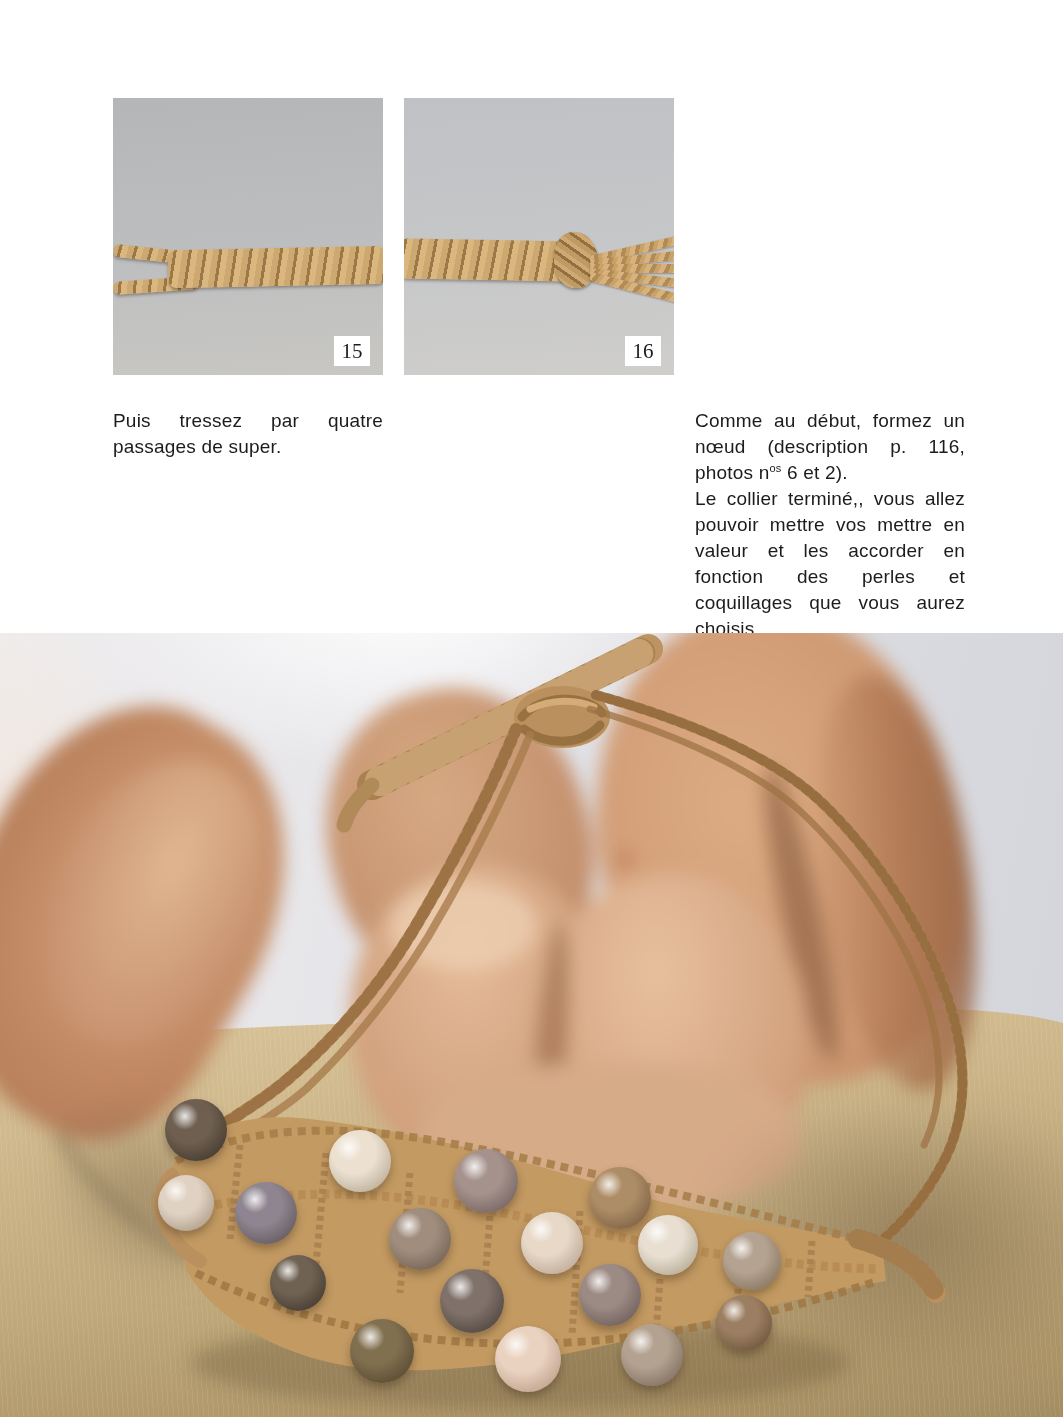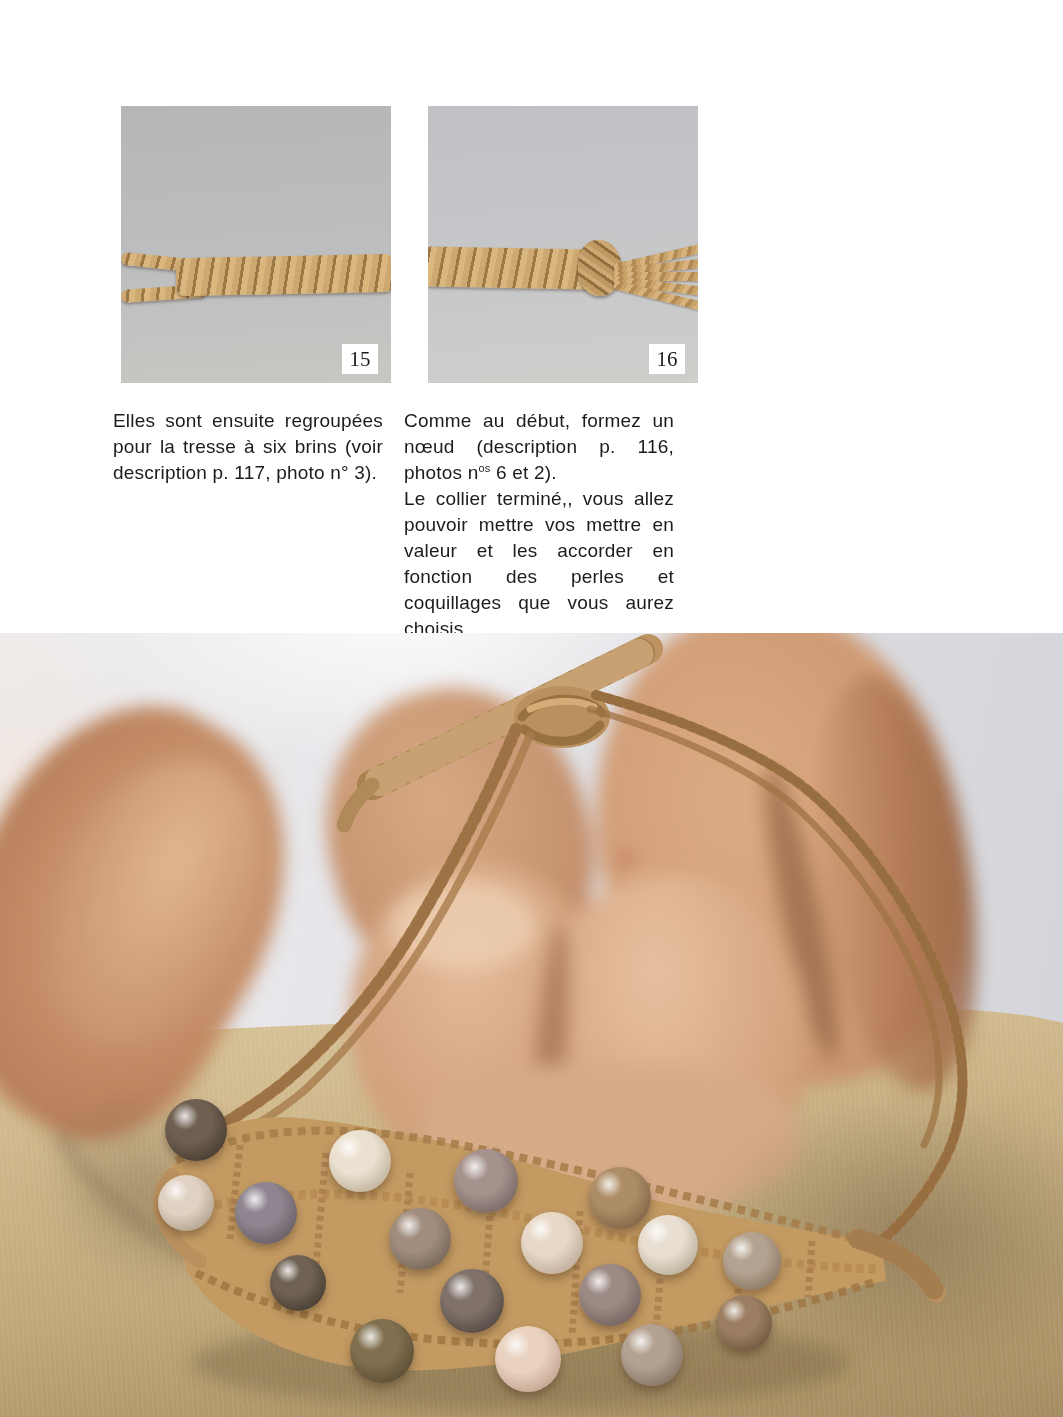--- a/index.html
+++ b/index.html
@@ -57,42 +57,44 @@
   .bead-layer{position:absolute;inset:0;}
 </style>
 </head>
 <body>
 
 <div class="page">
 
   <section class="steps-row">
 
 
-    <figure class="photo photo-15" style="margin:8px">
+    <figure class="photo photo-15" style="margin:0">
       <div class="braid" style="left:0;top:150px;width:82px;height:13px;transform:rotate(6deg)"></div>
       <div class="braid" style="left:0;top:181px;width:86px;height:13px;transform:rotate(-4deg)"></div>
       <div class="braid" style="left:55px;top:150px;width:218px;height:38px;transform:rotate(-1.2deg)"></div>
       <span class="badge">15</span>
     </figure>
 
-    <figure class="photo photo-16" style="margin:8px">
+    <figure class="photo photo-16" style="margin:0">
       <div class="braid" style="left:-6px;top:142px;width:182px;height:40px;transform:rotate(1deg)"></div>
       <div class="knotblob" style="left:150px;top:134px;width:44px;height:56px"></div>
       <div class="cord" style="left:186px;top:158px;width:108px;transform:rotate(-13deg)"></div>
       <div class="cord" style="left:186px;top:162px;width:108px;transform:rotate(-6deg)"></div>
       <div class="cord" style="left:186px;top:166px;width:108px;transform:rotate(0deg)"></div>
       <div class="cord" style="left:186px;top:170px;width:108px;transform:rotate(7deg)"></div>
       <div class="cord" style="left:186px;top:174px;width:108px;transform:rotate(14deg)"></div>
       <span class="badge">16</span>
     </figure>
   </section>
 
   <section class="captions-row">
     <div class="caption">
-      <p>Elles sont ensuite regroupées pour la tresse à six brins (voir description p. 117, photo n° 3).</p>
+      <p>Puis tressez par quatre passages de super.</p>
+    </div>
+    <div class="caption">
     </div>
     <div class="caption">
       <p><span>Comme au début, formez un nœud (description p. 116, photos n</span><sup>os</sup><span> 6 et 2).</span></p>
       <p>Le collier terminé,, vous allez pouvoir mettre vos mettre en valeur et les accorder en fonction des perles et coquillages que vous aurez choisis.</p>
     </div>
   </section>
 
   <figure class="hero" style="margin:0">
 
     <div class="table"></div>

